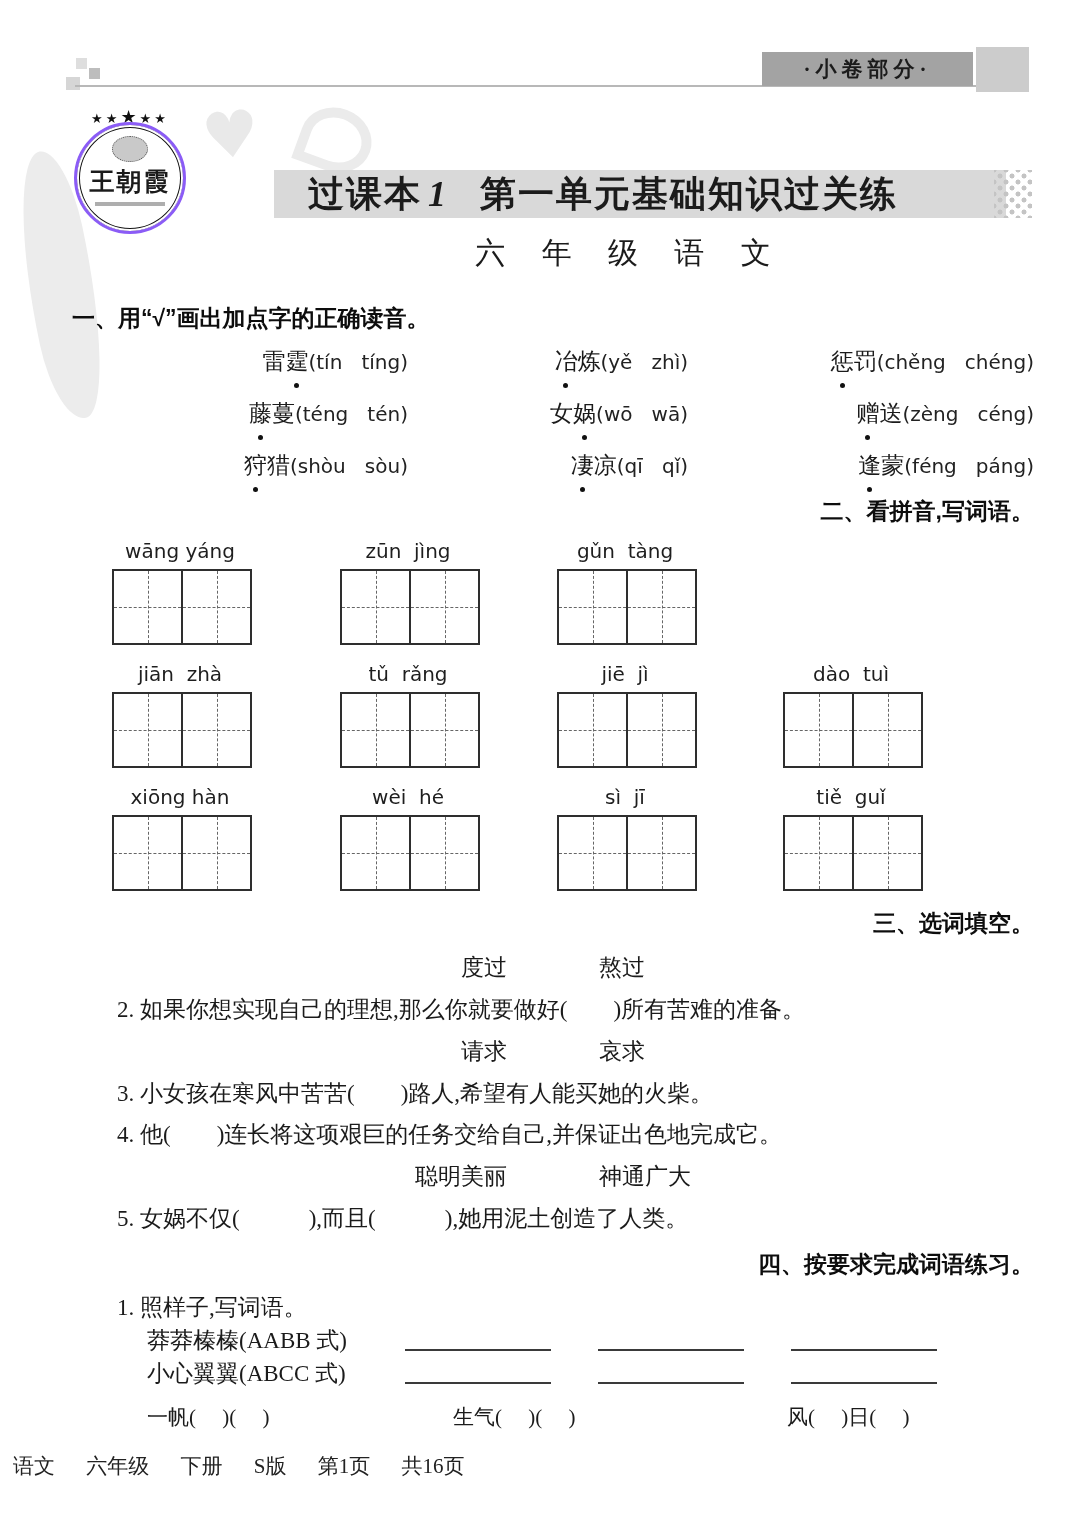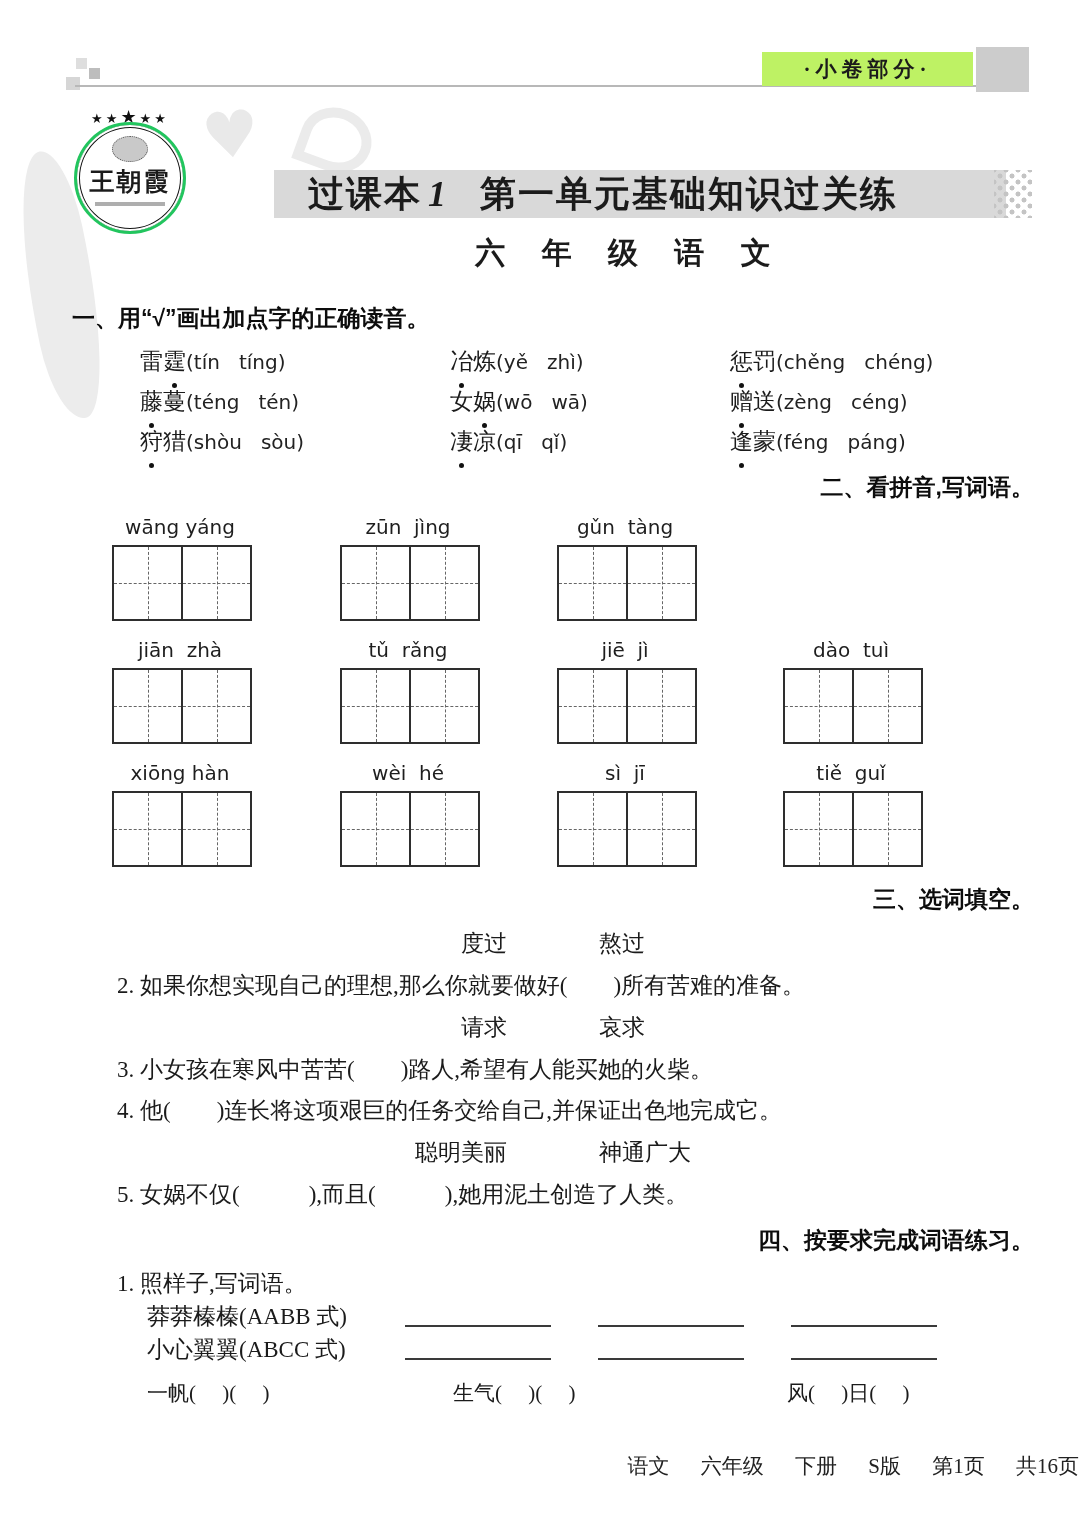--- a/index.html
+++ b/index.html
@@ -5,65 +5,65 @@
   html,body{margin:0;padding:0;background:#fff;}
   .page{position:relative;width:1092px;height:1535px;background:#ffffff;overflow:hidden;
         font-family:"Liberation Serif",serif;color:#1b1b1b;}
 
   
   .sq{position:absolute;}
   .sq1{left:76px;top:58px;width:11px;height:11px;background:#dedede;}
   .sq2{left:89px;top:68px;width:11px;height:11px;background:#bdbdbd;}
   .sq3{left:66px;top:77px;width:14px;height:13px;background:#d6d6d6;}
   .top-rule{position:absolute;left:75px;top:85px;width:937px;height:2px;background:#b8b8b8;}
-  .part-label{position:absolute;left:762px;top:52px;width:211px;height:34px;background:#bef264;
+  .part-label{position:absolute;left:762px;top:52px;width:211px;height:34px;background:#a3a3a3;
               text-align:center;line-height:34px;font-size:21px;font-weight:bold;letter-spacing:5px;}
   .part-square{position:absolute;left:976px;top:47px;width:53px;height:45px;background:#cccccc;}
 
   
   .ribbon-leaf{position:absolute;left:28px;top:150px;width:66px;height:270px;background:#ececec;
                border-radius:60% 40% 55% 45%/70% 30% 70% 30%;transform:rotate(-12deg);}
   .ribbon-heart{position:absolute;left:202px;top:98px;font-size:64px;color:#e9e9e9;transform:rotate(-6deg);
                 font-family:"DejaVu Sans",sans-serif;}
   .ribbon-swirl{position:absolute;left:300px;top:108px;width:52px;height:44px;border:10px solid #ebebeb;
                 border-radius:50% 50% 50% 0;transform:rotate(20deg);}
 
   
   .logo{position:absolute;left:68px;top:110px;width:124px;height:130px;}
   .logo-stars{position:absolute;top:-4px;left:0;right:0;text-align:center;font-size:13px;color:#111;
               letter-spacing:3px;font-family:"DejaVu Sans",sans-serif;}
   .logo-stars .big{font-size:18px;}
-  .logo-circle{position:absolute;top:12px;left:6px;width:106px;height:106px;border:3px solid #22c55e;
+  .logo-circle{position:absolute;top:12px;left:6px;width:106px;height:106px;border:3px solid #8b5cf6;
                border-radius:50%;box-shadow:inset 0 0 0 2px #fff,inset 0 0 0 3px #141414;background:#fff;}
   .logo-photo{width:34px;height:24px;border-radius:50%;background:#c9c9c9;border:1px dotted #555;
               margin:11px auto 3px;}
   .logo-name{text-align:center;font-size:25px;font-weight:bold;letter-spacing:2px;}
   .logo-slogan{height:4px;margin:4px 18px 0;background:#aeaeae;}
 
   
   .banner{position:absolute;left:274px;top:170px;width:732px;height:48px;background:#d9d9d9;
           line-height:48px;padding-left:34px;box-sizing:border-box;font-weight:bold;font-size:36px;
           font-family:"Liberation Sans",sans-serif;letter-spacing:2px;}
   .banner .num{font-family:"Liberation Serif",serif;font-style:italic;font-weight:bold;margin:0 6px;}
   .banner .gap{display:inline-block;width:26px;}
   .banner-dots{position:absolute;left:994px;top:170px;width:38px;height:48px;
                background-image:radial-gradient(#c4c4c4 2.2px,transparent 2.8px),
                                 radial-gradient(#c4c4c4 2.2px,transparent 2.8px);
                background-size:12px 12px;background-position:0 0,6px 6px;}
   .subtitle{position:absolute;left:275px;top:233px;width:710px;text-align:center;font-size:30px;
-            font-weight:bold;letter-spacing:14px;font-family:"Liberation Sans",sans-serif;}
+            font-weight:normal;letter-spacing:14px;font-family:"Liberation Sans",sans-serif;}
 
   
   .content{position:absolute;left:72px;top:303px;width:962px;}
   .sec-heading{font-family:"Liberation Sans",sans-serif;font-weight:bold;font-size:23px;color:#0d0d0d;
                margin:0 0 12px 0;}
   .mt{margin-top:16px;text-align:right;}
 
   
-  .s1-grid{margin-left:68px;display:grid;grid-template-columns:310px 280px 1fr;row-gap:10px;}
+  .s1-grid{margin-left:26px;display:grid;grid-template-columns:310px 280px 1fr;row-gap:22px;text-align:right;}
   .s1-item{font-size:23px;height:30px;white-space:nowrap;}
   .zi{position:relative;display:inline-block;}
   .zi.dotted::after{content:"";position:absolute;left:50%;bottom:-11px;width:5px;height:5px;
                     margin-left:-2.5px;border-radius:50%;background:#111;}
   .pinyin-opts{font-family:"DejaVu Sans",sans-serif;font-size:20px;color:#222;white-space:pre;}
 
   
   .s2-row{margin-left:40px;display:grid;grid-template-columns:228px 217px 226px 1fr;margin-bottom:17px;}
   .pinyin-label{width:136px;text-align:center;font-family:"DejaVu Sans",sans-serif;font-size:20px;
                 color:#1e1e1e;white-space:pre;margin-bottom:6px;}
@@ -79,21 +79,21 @@
 
   
   .s4-sub{margin-left:45px;font-size:23px;margin-top:12px;}
   .example-row{margin-left:75px;margin-top:2px;display:flex;align-items:flex-start;font-size:23px;}
   .example-prompt{width:258px;white-space:pre;}
   .blank{display:inline-block;width:146px;height:24px;border-bottom:2px solid #3a3a3a;margin-right:47px;}
   .fill-row{margin-left:75px;margin-top:14px;display:grid;grid-template-columns:306px 334px 1fr;
             font-size:21px;white-space:pre;}
 
   
-  .footer{position:absolute;left:0;top:1452px;width:100%;text-align:right;font-size:21px;color:#222;}
+  .footer{position:absolute;left:0;top:1452px;width:100%;text-align:left;font-size:21px;color:#222;}
   .footer span{margin:0 13px;}
 </style>
 </head>
 <body>
 
 <div class="page">
 
   <span class="sq sq1"></span>
   <span class="sq sq2"></span>
   <span class="sq sq3"></span>

